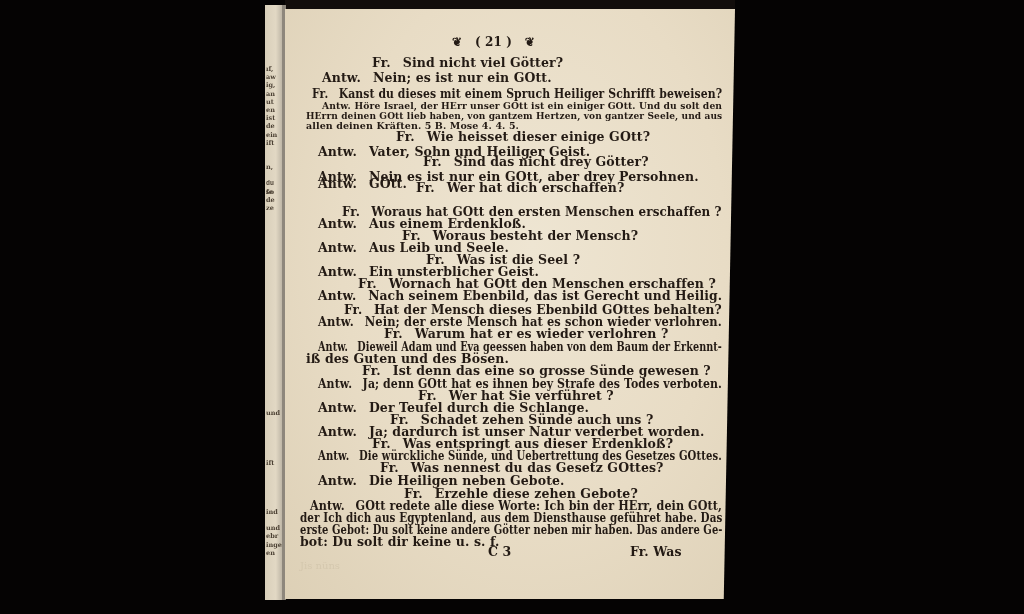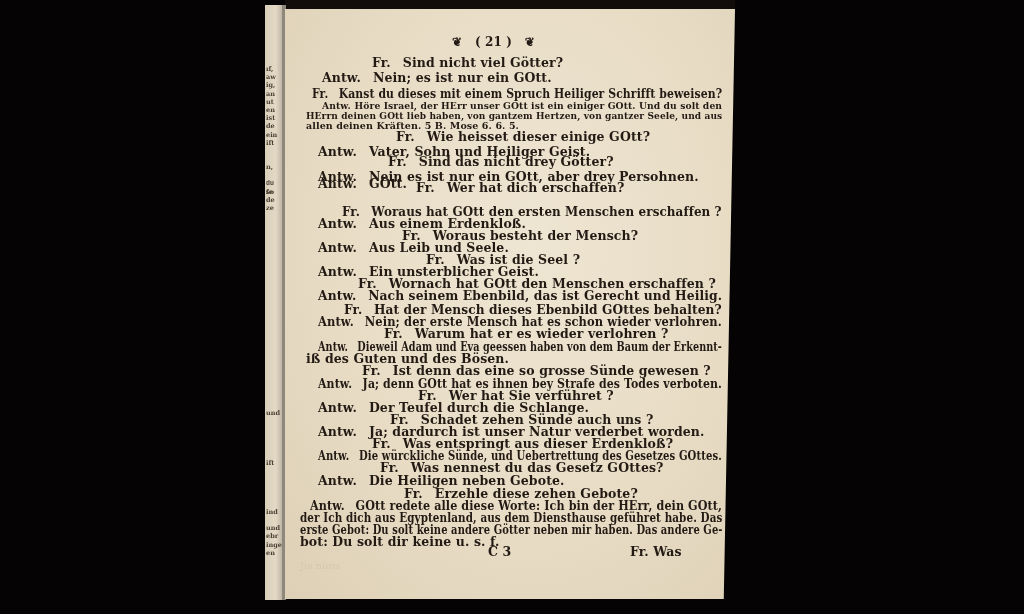--- a/index.html
+++ b/index.html
@@ -59,24 +59,24 @@
   &nbsp;&nbsp;<span>( 21 )</span>&nbsp;&nbsp;
   <span>❦</span>
 </div>
 
 <div id="text-body">
     <div class="line" style="left: 372px; top: 55px;"><span class="lbl" style="margin-right: 12px;">Fr.</span><span>Sind nicht viel Götter?</span></div>
     <div class="line" style="left: 322px; top: 70px;"><span class="lbl" style="margin-right: 12px;">Antw.</span><span>Nein; es ist nur ein GOtt.</span></div>
     <div class="line" style="left: 312px; top: 86px; transform-origin: left top; transform: scaleX(0.867);"><span class="lbl" style="margin-right: 12px;">Fr.</span><span>Kanst du dieses mit einem Spruch Heiliger Schrifft beweisen?</span></div>
     <div class="line small" style="left: 322px; top: 100px; transform-origin: left top; transform: scaleX(0.966);"><span class="lbl" style="margin-right: 4px;">Antw.</span><span>Höre Israel, der HErr unser GOtt ist ein einiger GOtt.  Und du solt den</span></div>
     <div class="line small" style="left: 306px; top: 110px; transform-origin: left top; transform: scaleX(0.95);"><span>HErrn deinen GOtt lieb haben, von gantzem Hertzen, von gantzer Seele, und aus</span></div>
-    <div class="line small" style="left: 306px; top: 120px;"><span>allen deinen Kräften.  5 B. Mose 6. 6. 5.</span></div>
+    <div class="line small" style="left: 306px; top: 120px;"><span>allen deinen Kräften.  5 B. Mose 4. 4. 5.</span></div>
     <div class="line" style="left: 396px; top: 129px;"><span class="lbl" style="margin-right: 12px;">Fr.</span><span>Wie heisset dieser einige GOtt?</span></div>
     <div class="line" style="left: 318px; top: 144px;"><span class="lbl" style="margin-right: 12px;">Antw.</span><span>Vater, Sohn und Heiliger Geist.</span></div>
-    <div class="line" style="left: 388px; top: 154px;"><span class="lbl" style="margin-right: 12px;">Fr.</span><span>Sind das nicht drey Götter?</span></div>
+    <div class="line" style="left: 423px; top: 154px;"><span class="lbl" style="margin-right: 12px;">Fr.</span><span>Sind das nicht drey Götter?</span></div>
     <div class="line" style="left: 318px; top: 169px;"><span class="lbl" style="margin-right: 12px;">Antw.</span><span>Nein es ist nur ein GOtt, aber drey Persohnen.</span></div>
     <div class="line" style="left: 416px; top: 180px;"><span class="lbl" style="margin-right: 12px;">Fr.</span><span>Wer hat dich erschaffen?</span></div>
     <div class="line" style="left: 318px; top: 176px;"><span class="lbl" style="margin-right: 12px;">Antw.</span><span>GOtt.</span></div>
     <div class="line" style="left: 342px; top: 204px; transform-origin: left top; transform: scaleX(0.955);"><span class="lbl" style="margin-right: 12px;">Fr.</span><span>Woraus hat GOtt den ersten Menschen erschaffen ?</span></div>
     <div class="line" style="left: 318px; top: 216px;"><span class="lbl" style="margin-right: 12px;">Antw.</span><span>Aus einem Erdenkloß.</span></div>
     <div class="line" style="left: 402px; top: 228px;"><span class="lbl" style="margin-right: 12px;">Fr.</span><span>Woraus besteht der Mensch?</span></div>
     <div class="line" style="left: 318px; top: 240px;"><span class="lbl" style="margin-right: 12px;">Antw.</span><span>Aus Leib und Seele.</span></div>
     <div class="line" style="left: 426px; top: 252px;"><span class="lbl" style="margin-right: 12px;">Fr.</span><span>Was ist die Seel ?</span></div>
     <div class="line" style="left: 318px; top: 264px;"><span class="lbl" style="margin-right: 12px;">Antw.</span><span>Ein unsterblicher Geist.</span></div>
     <div class="line" style="left: 358px; top: 276px;"><span class="lbl" style="margin-right: 12px;">Fr.</span><span>Wornach hat GOtt den Menschen erschaffen ?</span></div>

